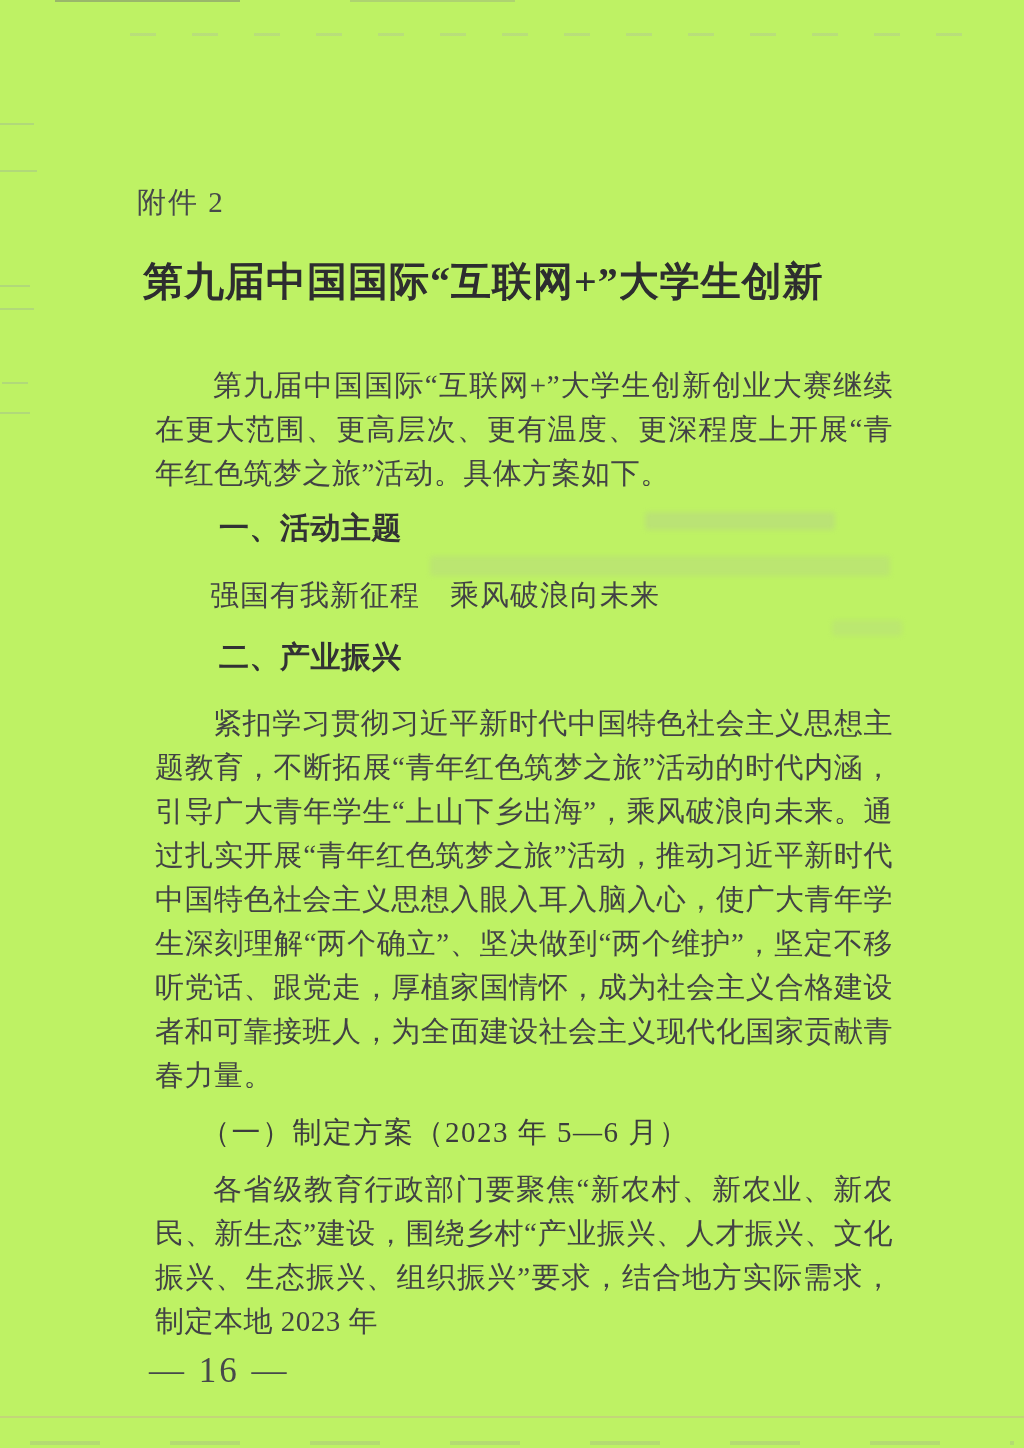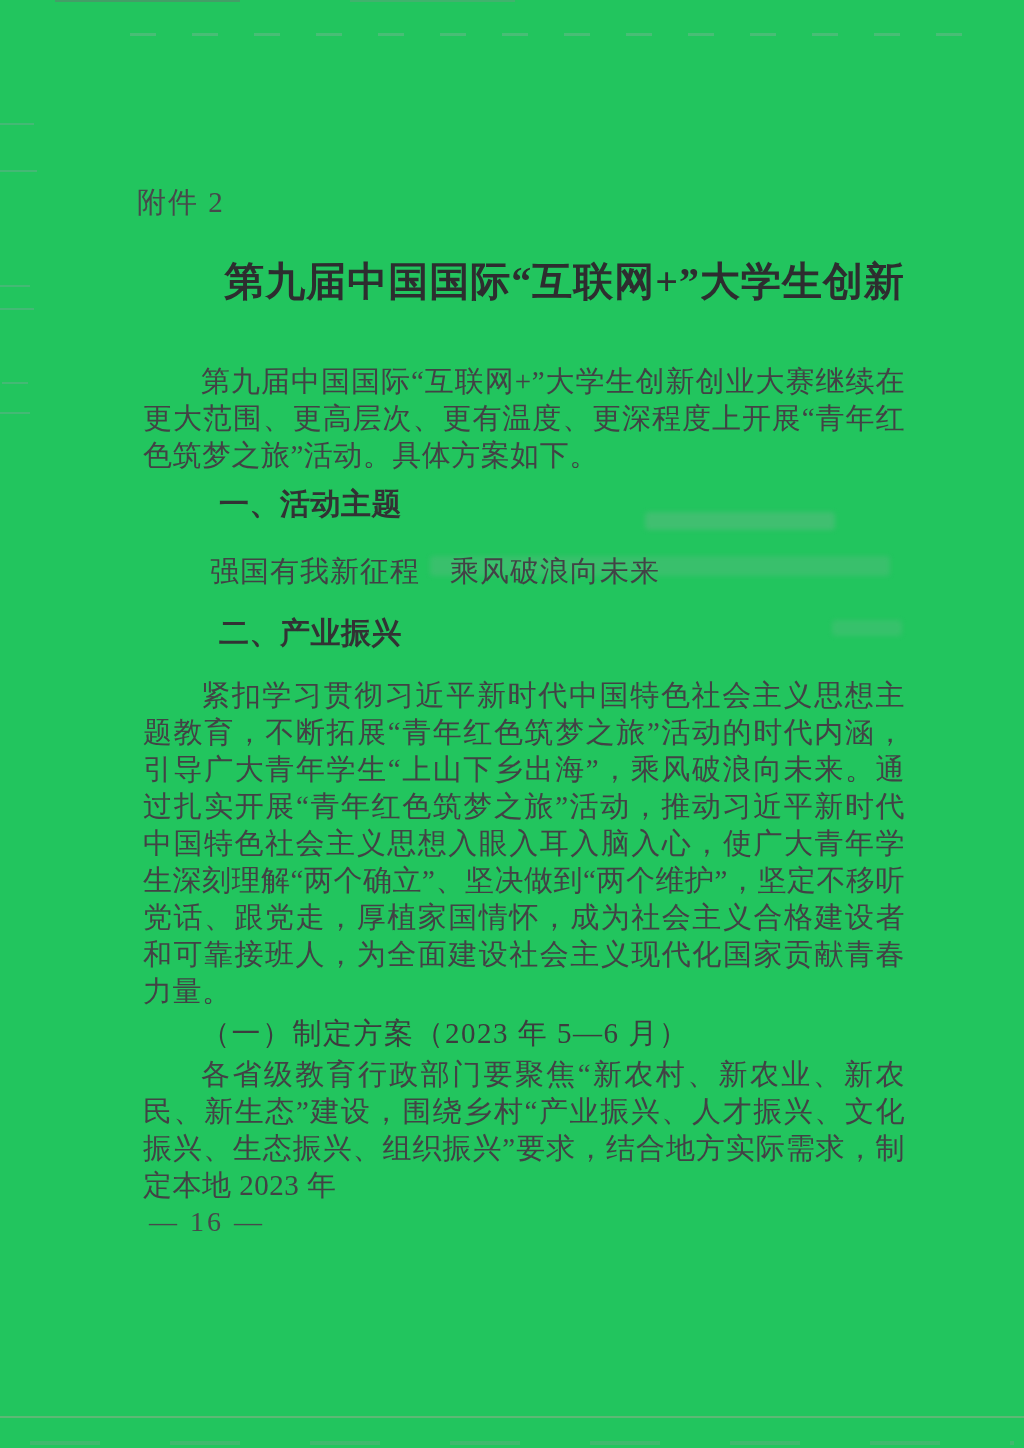--- a/index.html
+++ b/index.html
@@ -5,50 +5,50 @@
   * { box-sizing: border-box; }
   html, body {
     margin: 0; padding: 0;
     background: #e8e8e8;
     font-family: "Liberation Serif", "DejaVu Serif", serif;
   }
   .page {
     position: relative;
     width: 1024px; height: 1448px;
     margin: 0 auto;
-    background: #22c55e;
+    background: #bef264;
     overflow: hidden;
     color: #3e3e40;
   }
   .content {
     position: absolute;
     left: 143px; top: 0;
     width: 762px;
   }
   
   .attach {
     margin: 186px 0 0 -6px;
     font-size: 29px; line-height: 32px;
     color: #47494b;
     letter-spacing: 2px;
   }
   
   .doc-title {
     margin: 40px 0 0 0;
     font-size: 40px; line-height: 48px;
     font-weight: bold;
-    text-align: right;
+    text-align: left;
     color: #2d2d2f;
     letter-spacing: 1px;
     font-family: "Liberation Serif", "DejaVu Serif", serif;
   }
   
   .body-para {
-    margin: 0;
-    font-size: 29px; line-height: 37px;
+    margin: 12px;
+    font-size: 29px; line-height: 44px;
     text-align: justify;
     text-indent: 58px;
     color: #424245;
     letter-spacing: 0.5px;
   }
   .intro { margin-top: 57px; }
   
   .sec-heading {
     margin: 18px;
     font-size: 30px; line-height: 46.5px;
@@ -71,21 +71,21 @@
   .sub-heading {
     margin: 0;
     font-size: 29px; line-height: 46.5px;
     padding-left: 58px;
     color: #3c3c3e;
     letter-spacing: 1.5px;
   }
   
   .page-num {
     margin: 2px 0 0 6px;
-    font-size: 28px; line-height: 32px;
+    font-size: 35px; line-height: 32px;
     color: #47494b;
     letter-spacing: 3px;
   }
 
   
   .artifact { position: absolute; pointer-events: none; }
   .a-top-line-1 { top: 0; left: 55px; width: 185px; height: 2px; background: rgba(110,110,116,.45); }
   .a-top-line-2 { top: 0; left: 350px; width: 165px; height: 2px; background: rgba(140,140,146,.30); }
   .a-top-dashes {
     top: 33px; left: 130px; right: 28px; height: 3px;

